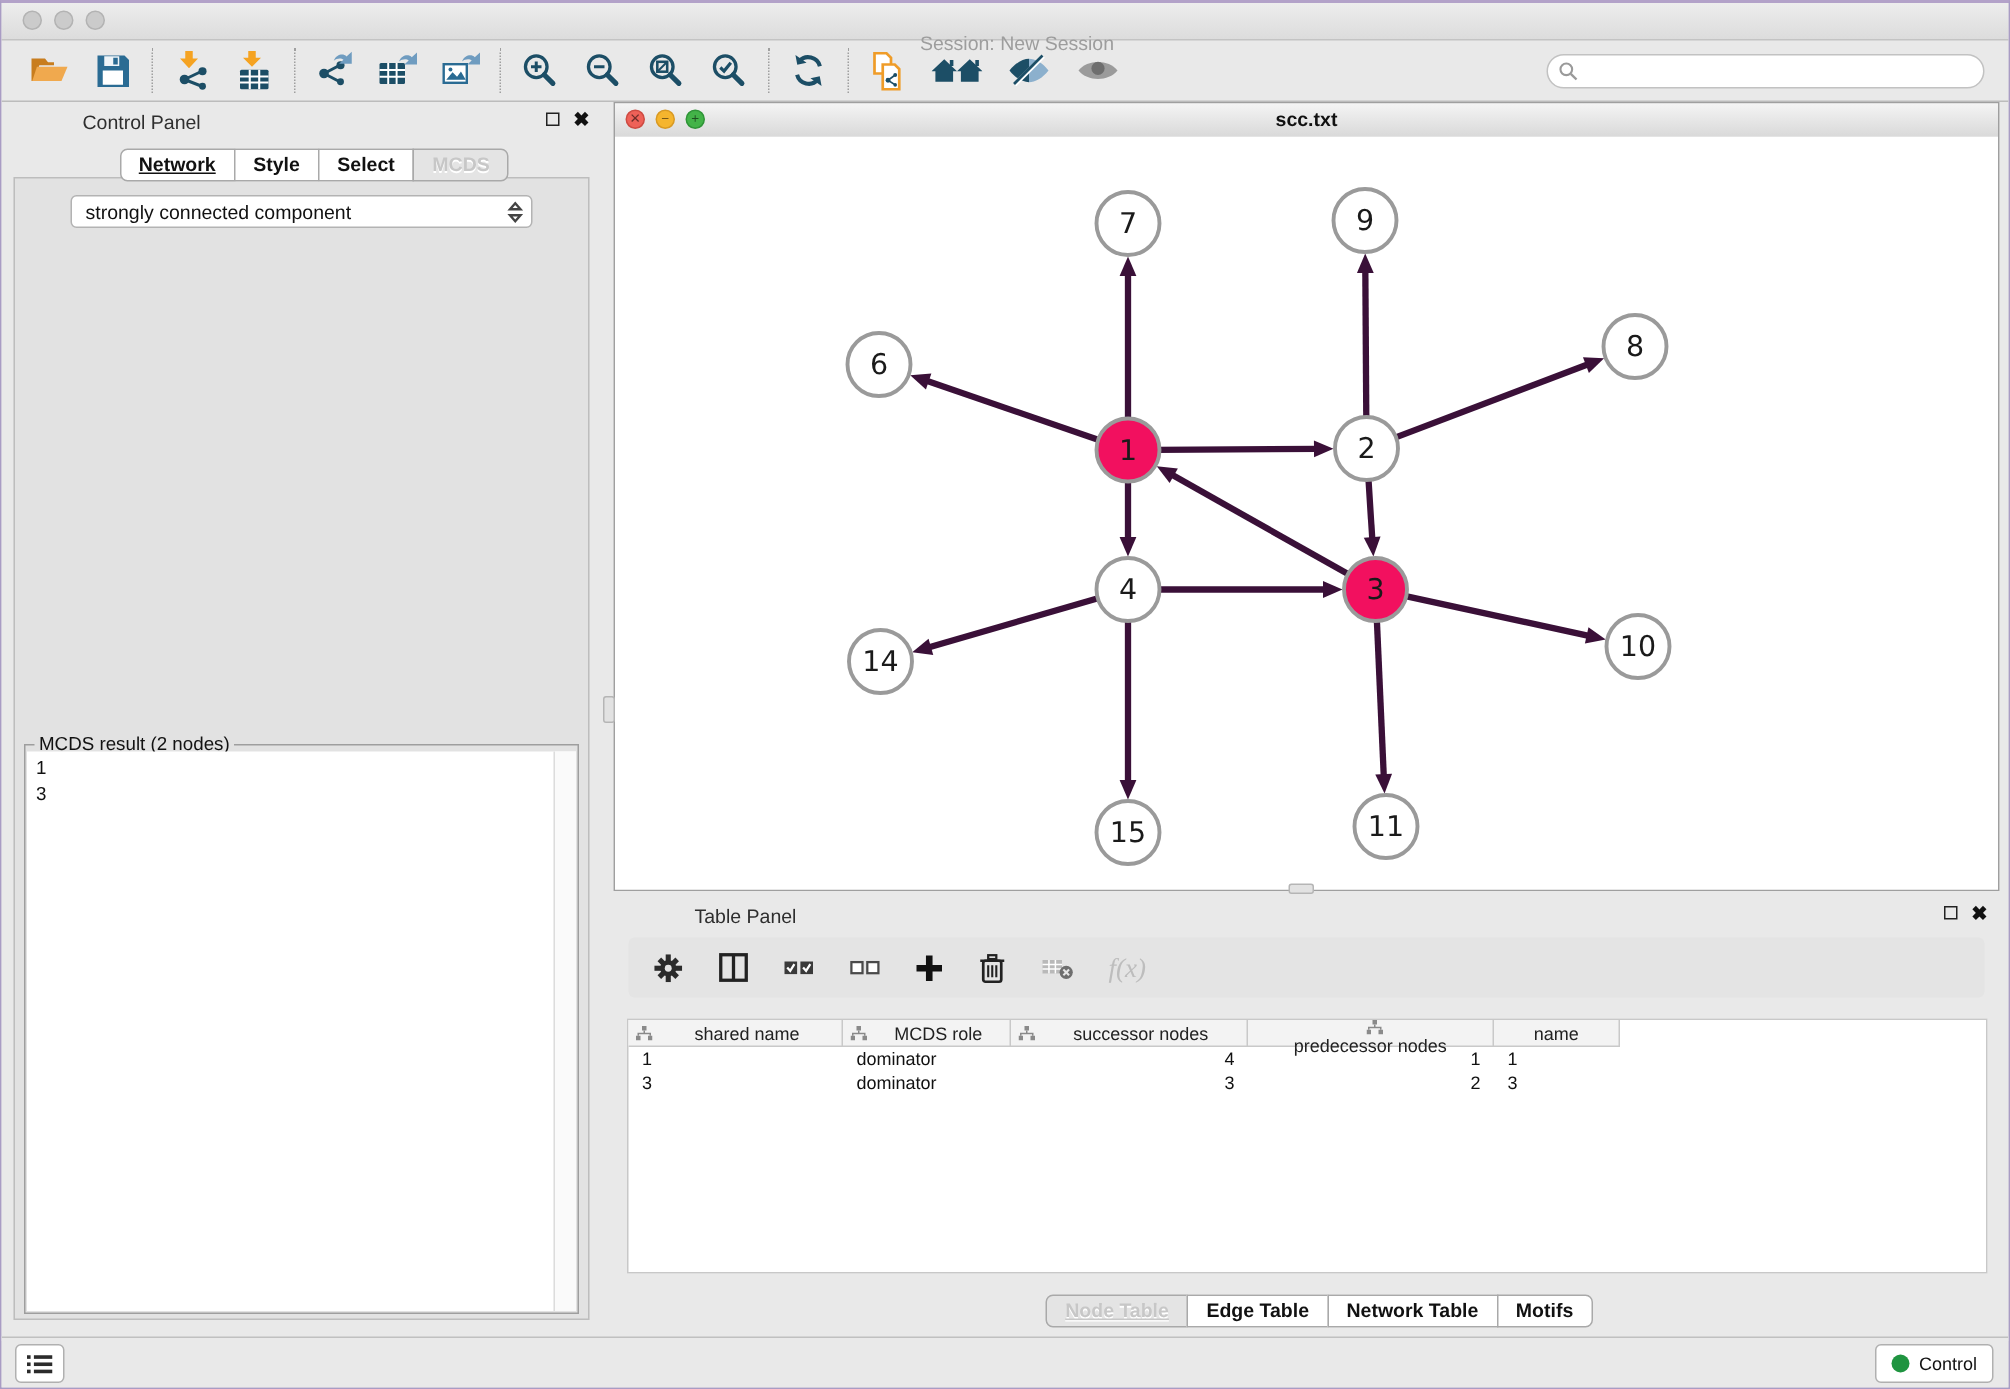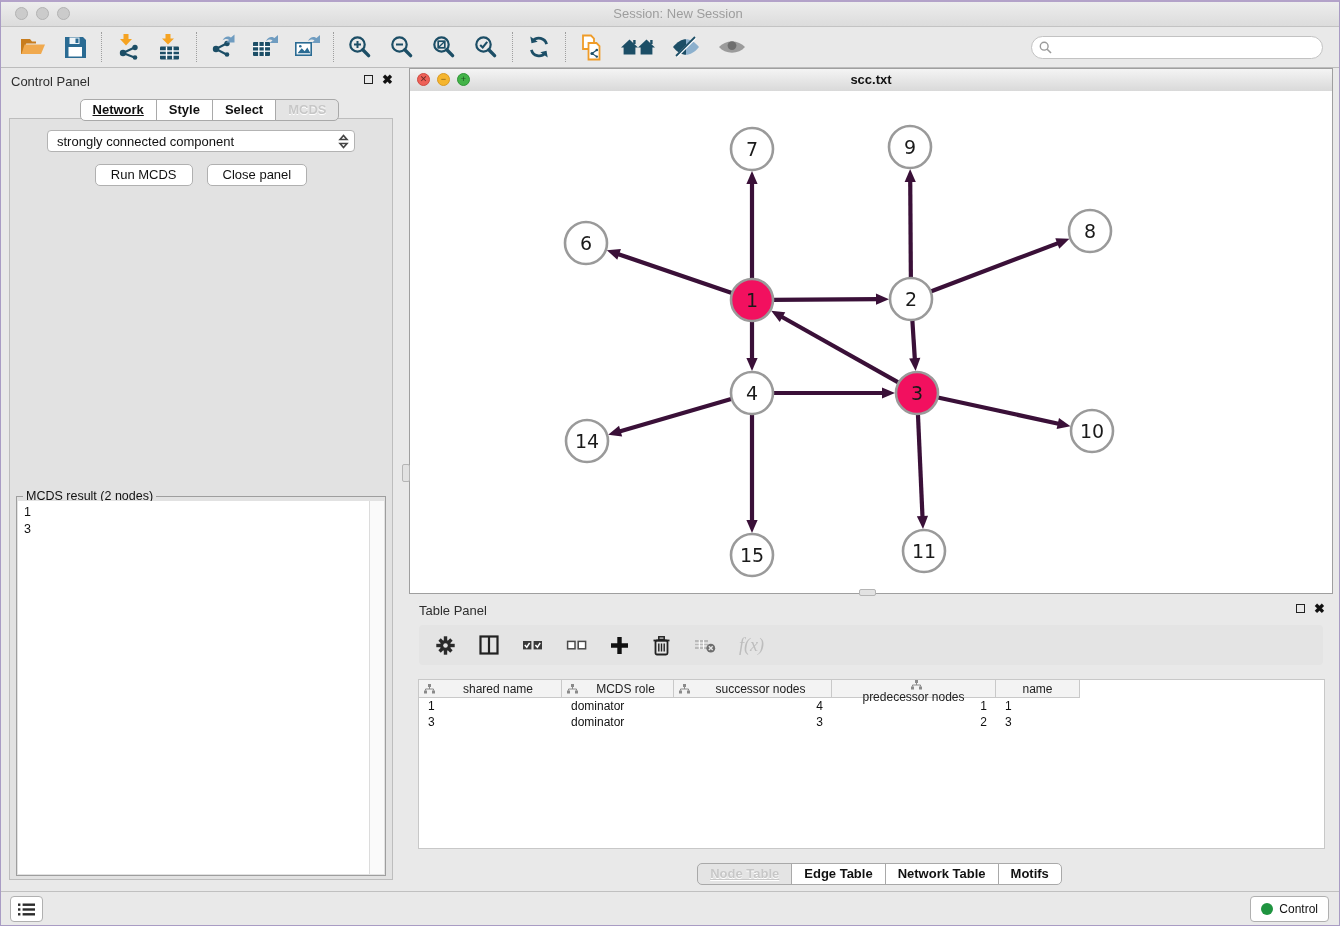--- a/index.html
+++ b/index.html
@@ -8,35 +8,35 @@
        border-top:2px solid #b3a2c9;border-left:1px solid #a99cc4;border-right:1px solid #a99cc4;border-bottom:1px solid #a99cc4;
        overflow:hidden;color:#222;}
   
   .titlebar{height:24px;background:linear-gradient(#ededed,#dcdcdc);border-bottom:1px solid #c3c3c3;position:relative;}
   .tl-group{position:absolute;left:14px;top:5px;display:flex;gap:8px;}
   .tl{width:13px;height:13px;border-radius:50%;background:#cbcbcb;border:1px solid #b3b3b3;box-sizing:border-box;
       display:flex;align-items:center;justify-content:center;font-size:9px;line-height:9px;color:rgba(0,0,0,.55);}
   .tl.red{background:#ee6158;border-color:#ce4b42;}
   .tl.yellow{background:#f5b52e;border-color:#d99a23;}
   .tl.green{background:#43b348;border-color:#2f9537;}
-  .app-title{position:absolute;left:0;right:0;top:4px;text-align:center;font-size:13px;color:#9d9d9d;padding-left:16px;}
+  .app-title{position:absolute;left:0;right:0;top:19px;text-align:center;font-size:13px;color:#9d9d9d;padding-left:16px;}
   
   .toolbar{height:40px;display:flex;align-items:center;padding:0 6px;background:#e9e9e9;border-bottom:1px solid #bcbcbc;}
   .tgroup{display:flex;align-items:center;gap:14px;padding:0 12px;}
   .tsep{width:0;height:30px;border-left:1px dotted #9f9f9f;}
   .tbtn{width:28px;height:28px;display:flex;align-items:center;justify-content:center;cursor:default;}
   .search-wrap{margin-left:auto;margin-right:10px;position:relative;}
   .search-input{width:292px;height:23px;border:1px solid #c2c2c2;border-radius:12px;background:#fff;
     padding:0 10px 0 26px;font-size:12px;outline:none;box-sizing:border-box;}
   .search-mag{position:absolute;left:8px;top:5px;}
   
   .main{position:relative;height:826px;background:#e9e9e9;}
   
   .cpanel{position:absolute;left:0;top:0;width:400px;height:826px;}
-  .panel-head{height:26px;position:relative;}
+  .panel-head{height:26px;position:relative;margin-left:44px;}
   .panel-title{position:absolute;left:10px;top:6px;font-size:13px;color:#2e2e2e;}
   .panel-icons{position:absolute;right:8px;top:6px;display:flex;gap:9px;align-items:center;}
   .float-ic{width:9px;height:9px;border:1.5px solid #222;box-sizing:border-box;background:transparent;}
   .close-ic{font-size:13px;font-weight:bold;color:#111;line-height:11px;}
   .cp-tabs{position:absolute;top:31px;left:0;right:0;display:flex;justify-content:center;z-index:3;}
   .seg{height:20px;line-height:20px;background:#fff;border:1px solid #a9a9a9;margin-left:-1px;
        padding:0 12px;font-size:13px;font-weight:600;color:#111;}
   .seg.first{border-radius:5px 0 0 5px;margin-left:17px;text-decoration:underline;}
   .seg.last{border-radius:0 5px 5px 0;}
   .seg.disabled-active{background:#e4e4e4;color:#c7c7c7;text-shadow:0 1px 0 #fff;}
@@ -335,24 +335,20 @@
       <div class="cp-box">
         <div class="combo">
           <span class="combo-text">strongly connected component</span>
           <span class="combo-arrows">
               <svg width="11" height="17" viewBox="0 0 11 17">
             <path d="M2 6.5L5.5 2.5 9 6.5z" fill="none" stroke="#444" stroke-width="1.6"></path>
             <path d="M2 10.5L5.5 14.5 9 10.5z" fill="none" stroke="#444" stroke-width="1.6"></path>
               </svg>
             </span>
         </div>
-        <div class="btn-row">
-          <button class="pushbtn">Run MCDS</button>
-          <button class="pushbtn">Close panel</button>
-        </div>
         <div class="mcds-fieldset">
           <span class="mcds-legend">MCDS result (2 nodes)</span>
           <div class="mcds-inner">
             <div class="mcds-list" id="mcds-result-list">1
 3</div>
             <div class="mcds-scroll"></div>
           </div>
         </div>
       </div>
     </div>

